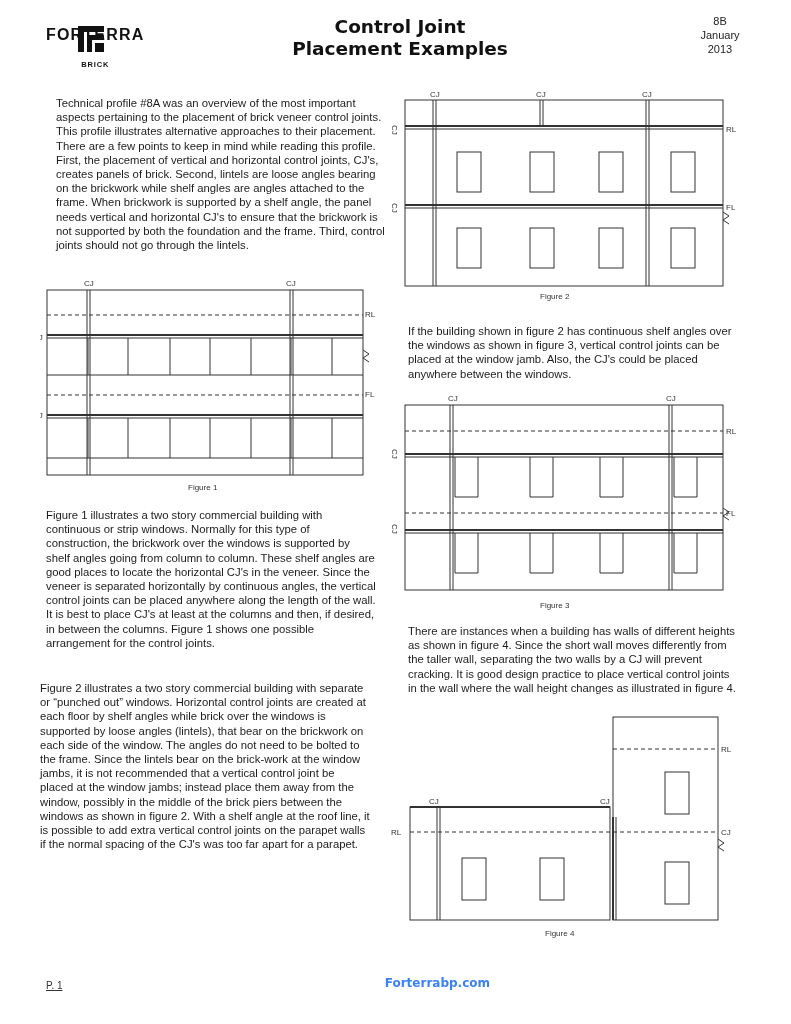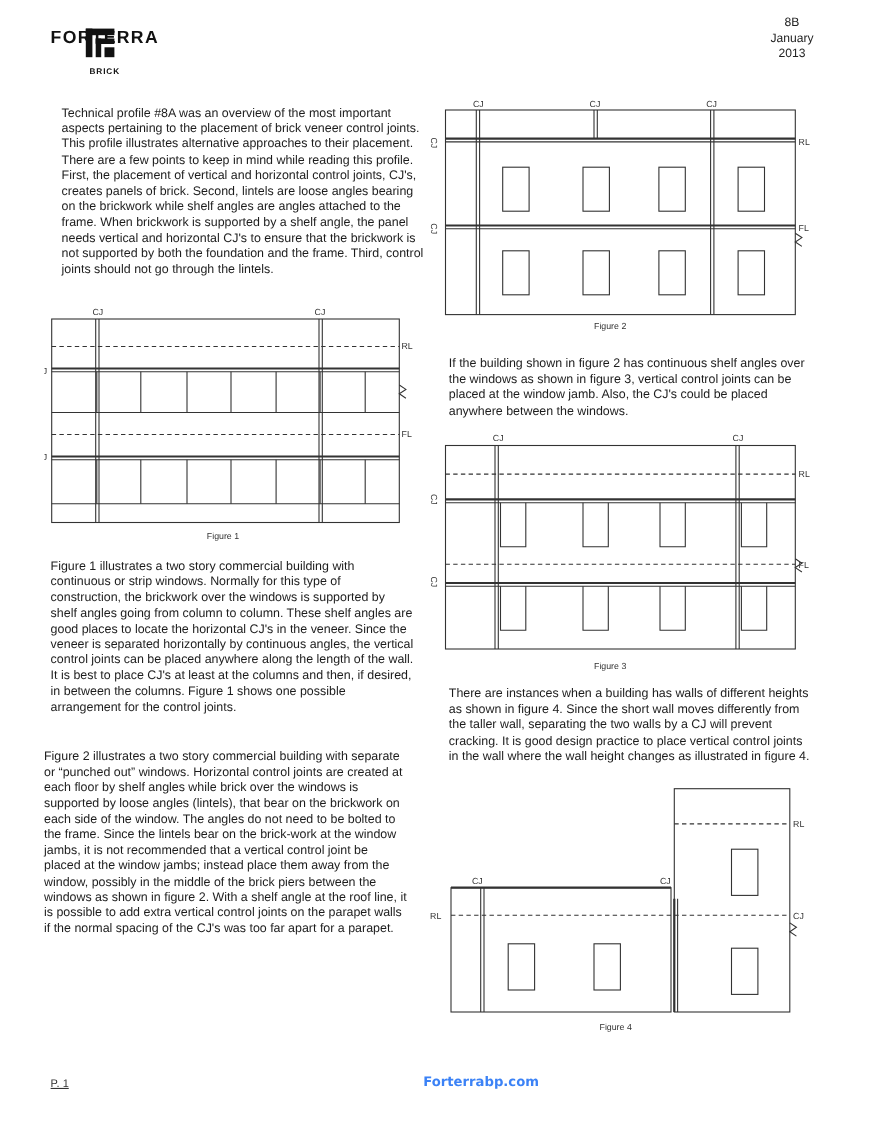--- a/index.html
+++ b/index.html
@@ -31,20 +31,22 @@
     <span style="left:9px;top:9px;width:17px;height:5px;"></span>
     <span style="left:9px;top:9px;width:5px;height:17px;"></span>
     <span style="left:17px;top:17px;width:9px;height:9px;"></span>
   </div>
   <span class="logo-word">FORTERRA</span>
   <span class="logo-sep"></span>
   <span class="logo-brick">BRICK</span>
 </div>
 
 <div class="abs title">
+  <div>Control Joint</div>
+  <div>Placement Examples</div>
 </div>
 
 <div class="abs docmeta">
   <div>8B</div>
   <div>January</div>
   <div>2013</div>
 </div>
 
 <div class="abs para" style="left:46px; top:96px; width:330px;margin-left:10px;">
   <p>Technical profile #8A was an overview of the most important aspects pertaining to the placement of brick veneer control joints. This profile illustrates alternative approaches to their placement. There are a few points to keep in mind while reading this profile. First, the placement of vertical and horizontal control joints, CJ's, creates panels of brick. Second, lintels are loose angles bearing on the brickwork while shelf angles are angles attached to the frame. When brickwork is supported by a shelf angle, the panel needs vertical and horizontal CJ's to ensure that the brickwork is not supported by both the foundation and the frame. Third, control joints should not go through the lintels.</p>

